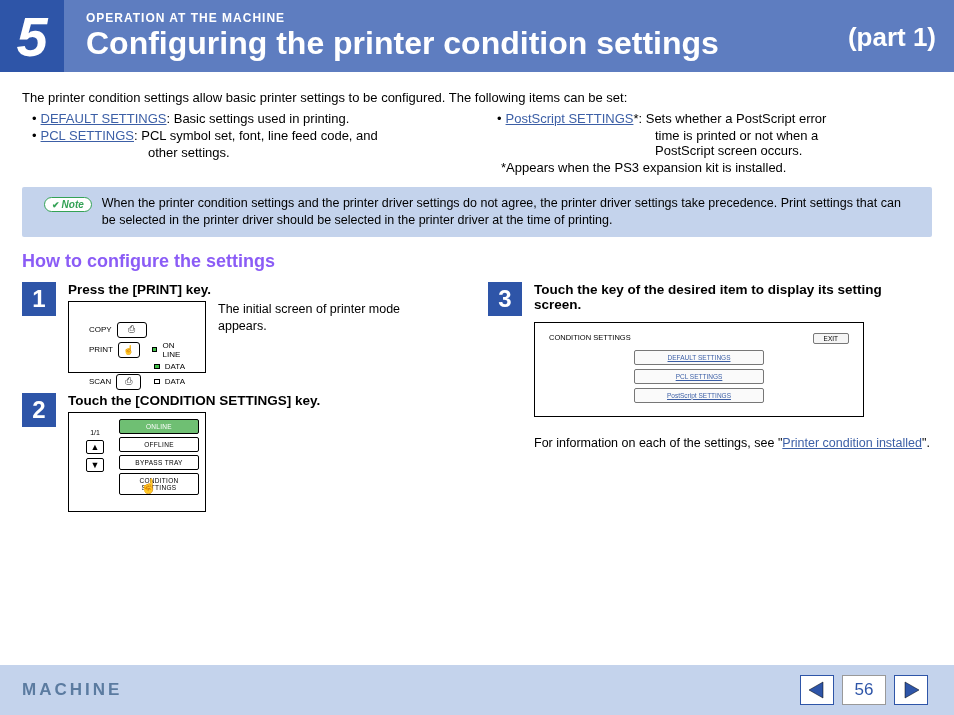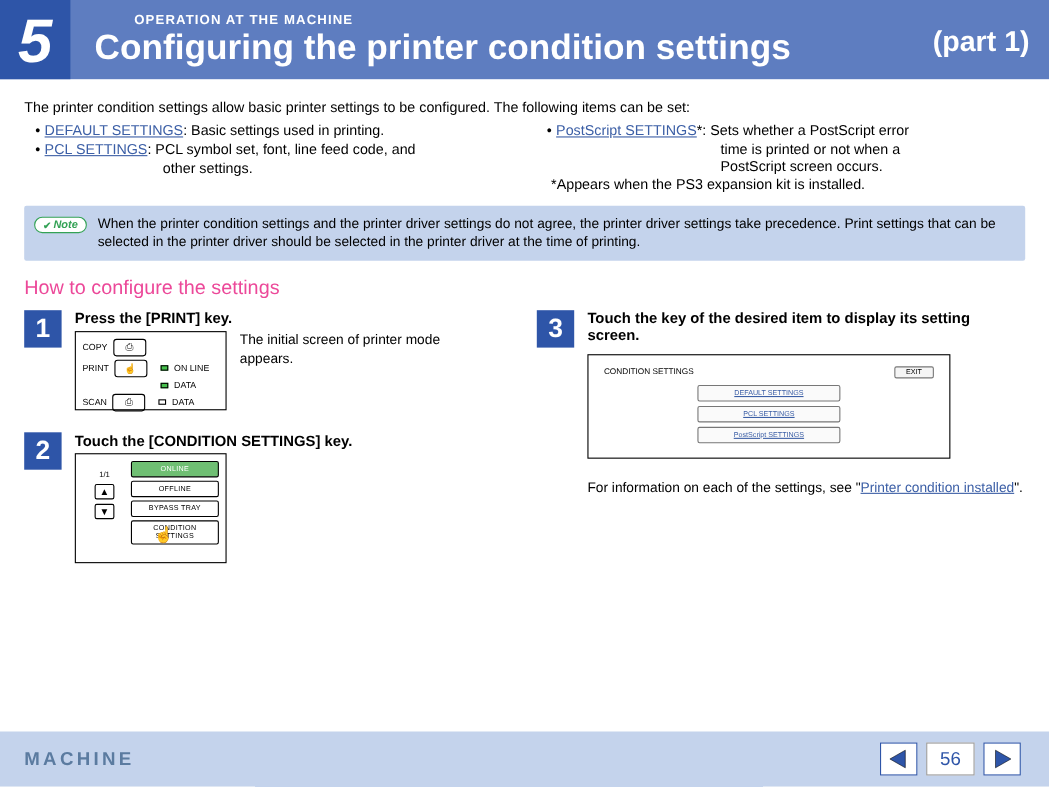--- a/index.html
+++ b/index.html
@@ -2,49 +2,49 @@
 <html><head>
 <meta charset="utf-8">
 <style>
   * { box-sizing: border-box; margin: 0; padding: 0; }
   body { font-family: Arial, Helvetica, sans-serif; font-size: 13px; background: #f0f0f0; width: 954px; height: 715px; position: relative; overflow: hidden; }
   .page { background: #fff; width: 954px; height: 715px; position: relative; }
   .header { background: #5e7dc0; height: 72px; display: flex; align-items: center; color: #fff; position: relative; }
   .chapter-num-box { width: 64px; height: 72px; background: #2e55a8; display: flex; align-items: center; justify-content: center; }
   .chapter-num { font-size: 56px; font-weight: bold; font-style: italic; color: #fff; }
   .header-text { padding-left: 22px; flex: 1; }
-  .chapter-name { font-size: 12px; font-weight: bold; letter-spacing: 1px; color: #fff; margin-left: 36px; }
+  .chapter-name { font-size: 12px; font-weight: bold; letter-spacing: 1px; color: #fff; }
   .page-title { font-size: 32px; font-weight: bold; color: #fff; margin-top: 0px; }
   .part-label { font-size: 26px; font-weight: bold; color: #fff; position: absolute; right: 18px; top: 22px; }
   .content { padding: 18px 22px 0 22px; }
   .intro { font-size: 13px; margin-bottom: 6px; }
   .bullets-row { display: flex; gap: 20px; }
   .bullets-col { flex: 1; }
   .bullet-line { display: flex; margin-bottom: 2px; }
   .bullet-dot { margin: 0 4px 0 10px; }
   .setting-link { color: #3c5fa6; text-decoration: underline; cursor: pointer; }
   .bullet-desc { }
   .bullet-rest { padding-left: 126px; }
   .bullet-rest2 { padding-left: 168px; }
   .asterisk-note { padding-left: 14px; margin-top: 2px; }
-  .note-box { background: #c4d3ec; display: flex; align-items: flex-start; padding: 8px 9px; margin-top: 12px; border-radius: 2px; }
+  .note-box { background: #c4d3ec; display: flex; align-items: flex-start; padding: 8px 22px; margin-top: 12px; border-radius: 2px; }
   .note-badge { background: #fff; border: 1.5px solid #34a256; border-radius: 10px; color: #34a256; font-size: 10px; font-style: italic; font-weight: bold; padding: 1px 7px; margin-right: 10px; display: flex; align-items: center; margin-top: 2px; }
   .note-badge::before { content: "✔"; font-size: 9px; margin-right: 2px; font-style: normal; }
   .note-text { font-size: 12.5px; line-height: 1.35; }
-  .howto-heading { color: #ec4899; font-size: 18px; font-weight: normal; margin: 14px 0 10px 0; }
+  .howto-heading { color: #8b5cf6; font-size: 18px; font-weight: bold; margin: 14px 0 10px 0; }
   .steps-row { display: flex; gap: 36px; }
   .steps-col-left { width: 430px; }
   .steps-col-right { flex: 1; }
   .step { display: flex; margin-bottom: 20px; }
   .step-num { width: 34px; height: 34px; background: #2e55a8; color: #fff; font-size: 24px; font-weight: bold; display: flex; align-items: center; justify-content: center; margin-right: 12px; flex-shrink: 0; }
   .step-body { flex: 1; }
   .step-title { font-weight: bold; font-size: 13.5px; margin-bottom: 4px; }
   .step-inner { display: flex; gap: 12px; }
   .panel-img { border: 1.5px solid #000; background: #fff; flex-shrink: 0; }
-  .panel1 { width: 138px; height: 72px; padding: 6px; font-size: 8px; display: flex; flex-direction: column; gap: 3px; }
+  .panel1 { width: 138px; height: 72px; padding: 20px; font-size: 8px; display: flex; flex-direction: column; gap: 3px; }
   .panel1-row { display: flex; align-items: center; gap: 5px; }
   .panel1-btn { width: 30px; height: 16px; border: 1px solid #000; border-radius: 3px; display: inline-flex; align-items: center; justify-content: center; font-size: 9px; }
   .led { width: 7px; height: 5px; border: 1px solid #000; display: inline-block; }
   .led.on { background: #44c14b; }
   .panel1-label { font-size: 8px; }
   .panel2 { width: 138px; height: 100px; padding: 6px; font-size: 7px; display: flex; gap: 4px; }
   .panel2-left { width: 40px; display:flex; flex-direction:column; align-items:center; gap:4px; padding-top:10px;}
   .panel2-pg { font-size:7px; }
   .panel2-arrow { width: 18px; height: 14px; border:1px solid #000; border-radius:2px; display:flex; align-items:center; justify-content:center; font-size:9px;}
   .panel2-right { flex:1; display:flex; flex-direction:column; gap:3px;}

